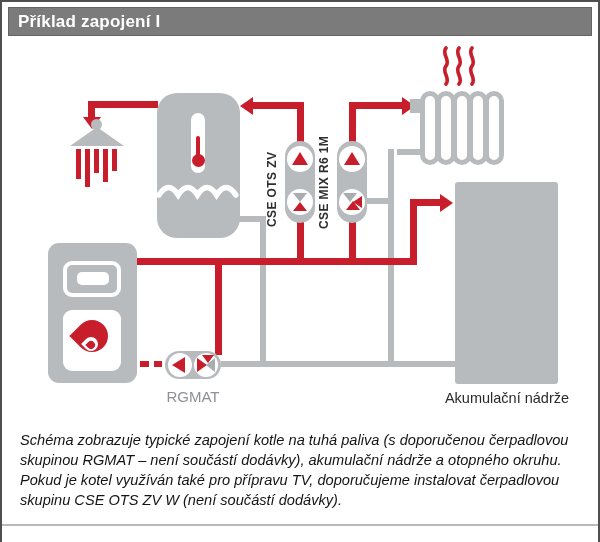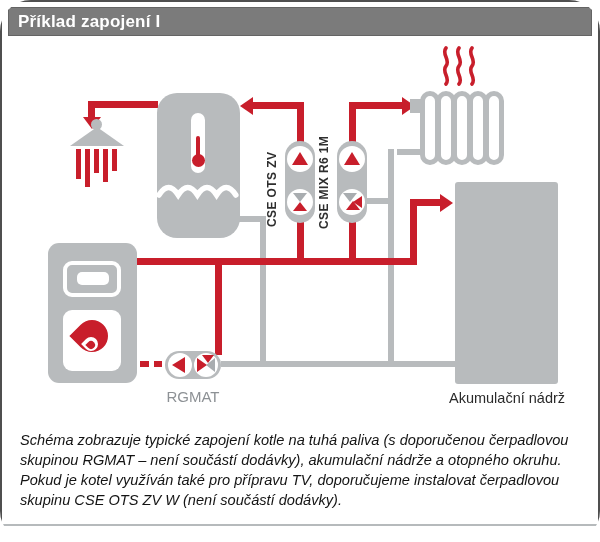--- a/index.html
+++ b/index.html
@@ -1,17 +1,17 @@
 <!DOCTYPE html>
 <html><head>
 <meta charset="utf-8">
 <style>
   html,body{margin:0;padding:0;background:#fff;}
   body{font-family:"Liberation Sans",sans-serif;}
-  #stage{position:relative;width:600px;height:542px;background:#fff;overflow:hidden;border-radius:31px;}
+  #stage{position:relative;width:600px;height:542px;background:#fff;overflow:hidden;}
   .frame{position:absolute;inset:0;border:2px solid #4f4f4f;border-bottom:none;pointer-events:none;z-index:50;}
   .bottom-rule{position:absolute;left:2px;top:524px;width:596px;height:2px;background:#b6babc;z-index:50;}
   .header{position:absolute;left:8px;top:7px;width:584px;height:29px;background:#7b7b7b;border:1px solid #646464;box-sizing:border-box;}
   .header .t{color:#fff;font-weight:bold;font-size:17px;line-height:27px;padding-left:9px;letter-spacing:.2px;}
   .lbl{position:absolute;color:#2a2a2a;font-size:14.5px;}
   .vlbl{position:absolute;writing-mode:vertical-rl;transform:rotate(180deg);font-size:12px;font-weight:bold;color:#2e2e2e;letter-spacing:.4px;white-space:nowrap;}
   .pg{position:absolute;background:#b8bbbd;}
   .pr{position:absolute;background:#c81e2b;}
   .tri{position:absolute;width:0;height:0;}
   .comp{position:absolute;background:#b8bbbd;}
@@ -135,17 +135,17 @@
     <div class="circle" style="left:168px;top:353px;width:24px;height:24px;">
       <div class="tri" style="left:4px;top:4px;border-top:8px solid transparent;border-bottom:8px solid transparent;border-right:13px solid #c81e2b;"></div>
     </div>
     <div class="circle" style="left:194px;top:353px;width:24px;height:24px;">
       <div class="tri" style="left:3px;top:5px;border-top:7px solid transparent;border-bottom:7px solid transparent;border-left:10px solid #c81e2b;"></div>
       <div class="tri" style="left:12px;top:5px;border-top:7px solid transparent;border-bottom:7px solid transparent;border-right:9px solid #a9adb0;"></div>
       <div class="tri" style="left:8px;top:2px;border-left:6px solid transparent;border-right:6px solid transparent;border-top:8px solid #c81e2b;"></div>
     </div>
   </div>
 
-  <div class="lbl" style="left:431px;top:390px;width:152px;text-align:center;">Akumulační nádrž</div>
+  <div class="lbl" style="left:431px;top:390px;width:152px;text-align:center;">Akumulační nádrže</div>
   <div class="lbl" style="left:161px;top:388px;width:64px;text-align:center;color:#8d9195;font-size:15px;">RGMAT</div>
 
   <div class="footer-text">Schéma zobrazuje typické zapojení kotle na tuhá paliva (s doporučenou čerpadlovou skupinou RGMAT – není součástí dodávky), akumulační nádrže a otopného okruhu. Pokud je kotel využíván také pro přípravu TV, doporučujeme instalovat čerpadlovou skupinu CSE OTS ZV W (není součástí dodávky).</div>
 </div>
 
 </body></html>

